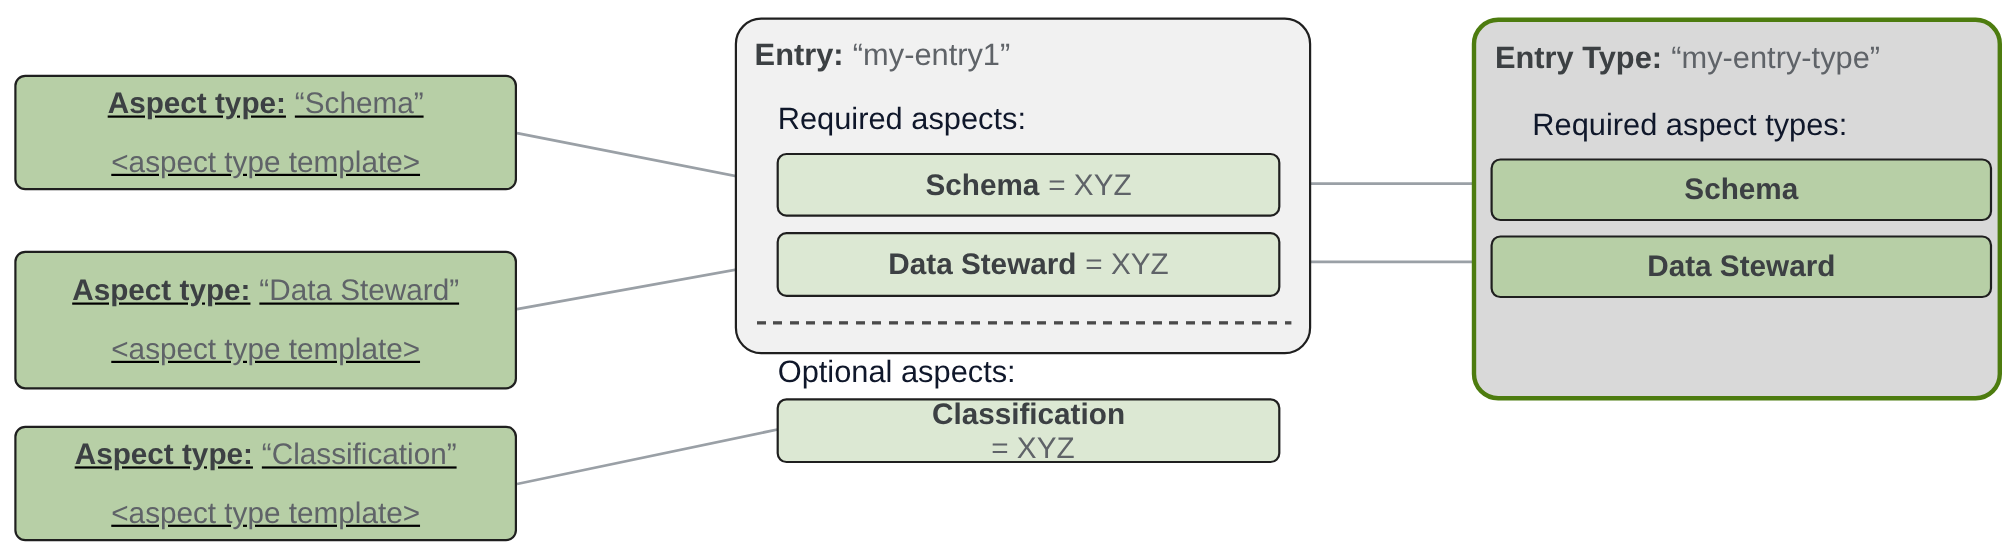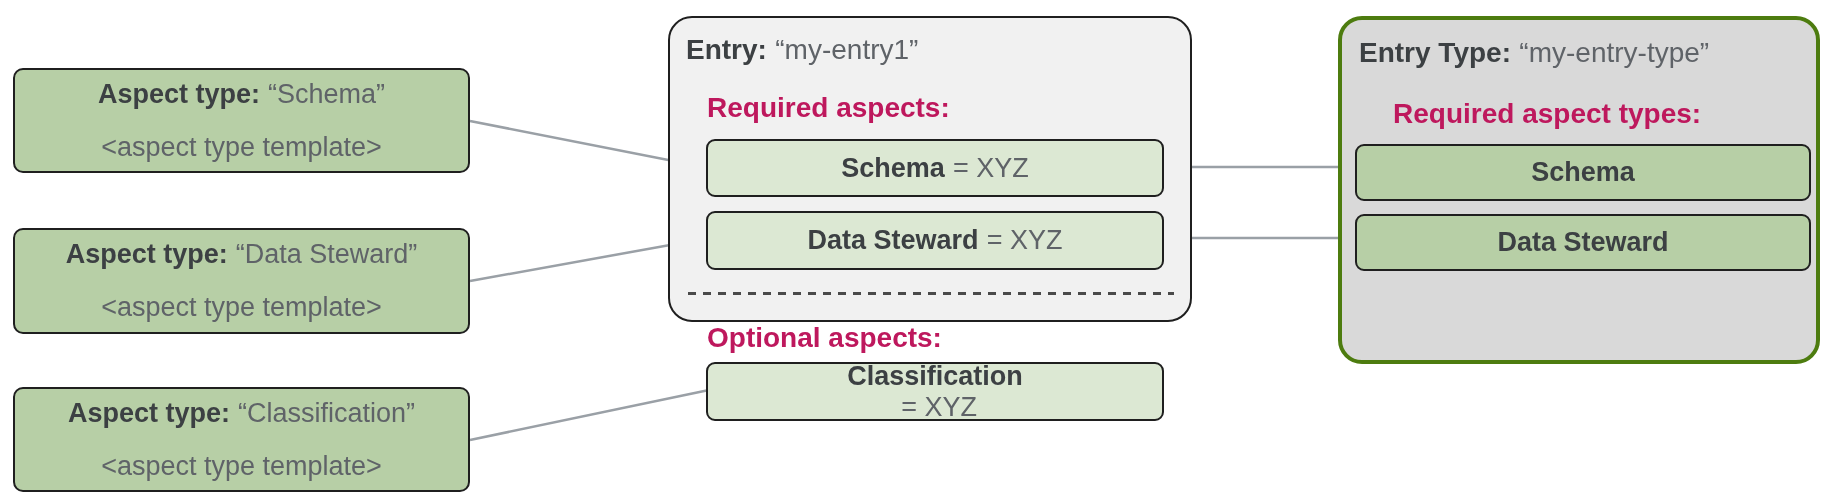--- a/index.html
+++ b/index.html
@@ -28,25 +28,26 @@
     background: #b7cfa6;
     border: 2.5px solid #1f1f1f;
     border-radius: 10px;
     display: flex;
     flex-direction: column;
     align-items: center;
     justify-content: center;
     gap: 26px;
     font-size: 27px;
     line-height: 27px;
+    text-decoration: underline;
   }
   .t-bold  { font-weight: bold; color: #3c4043; }
   .t-muted { color: #5f6368; }
   .t-muted.after { margin-left: 0.3em; }
-  .t-label { color: #be185d; font-weight: bold; }
+  .t-label { color: #0f172a; }
 
   
   .entry-container {
     left: 668px; top: 16px;
     width: 524px; height: 306px;
     background: #f1f1f1;
     border: 2px solid #1f1f1f;
     border-radius: 24px;
   }
   
@@ -123,21 +124,21 @@
     <line x1="1160" y1="238" x2="1353" y2="238" stroke="#9aa0a6" stroke-width="2.5"></line>
   </svg>
 
   <div class="box atype" style="top:68px;">
     <div>
       <span class="t-bold">Aspect type:</span><span class="t-muted after">“Schema”</span>
     </div>
     <div class="t-muted">&lt;aspect type template&gt;</div>
   </div>
 
-  <div class="box atype" style="top:228px; height:106px;">
+  <div class="box atype" style="top:228px; height:126px;">
     <div>
       <span class="t-bold">Aspect type:</span><span class="t-muted after">“Data Steward”</span>
     </div>
     <div class="t-muted">&lt;aspect type template&gt;</div>
   </div>
 
   <div class="box atype" style="top:387px;">
     <div>
       <span class="t-bold">Aspect type:</span><span class="t-muted after">“Classification”</span>
     </div>

